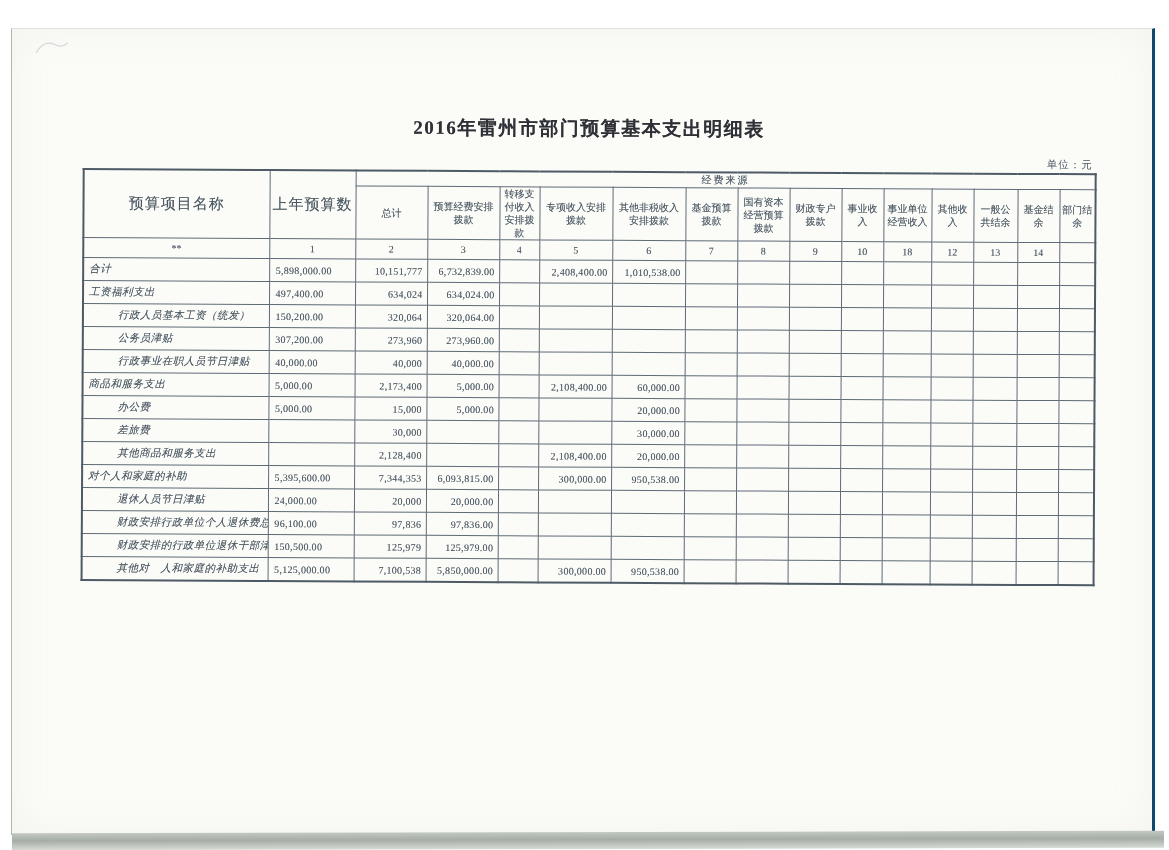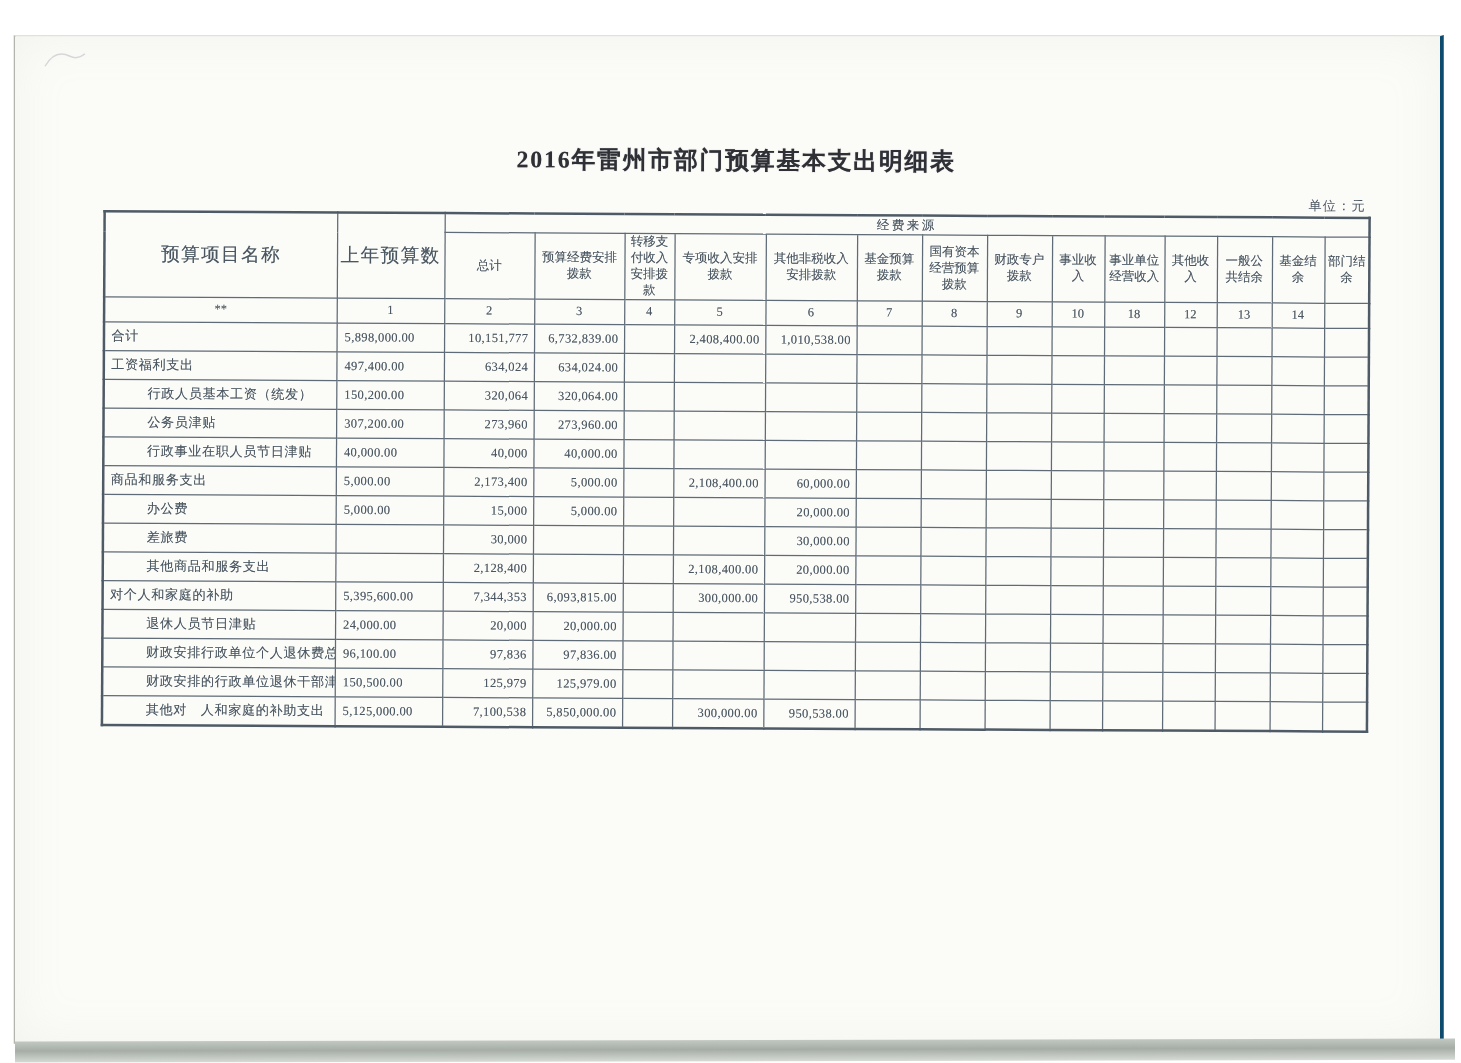--- a/index.html
+++ b/index.html
@@ -47,21 +47,21 @@
     border:1px solid var(--line);
     font-weight:normal;
     overflow:hidden;
     padding:0 2px;
   }
   th.src-span{height:13px;font-size:10px;letter-spacing:2px;}
   tr.col-heads th{height:37px;font-size:10px;line-height:1.3;text-align:center;vertical-align:middle;}
   tr.num-row th{height:19px;font-size:10px;text-align:center;}
   th.corner{font-size:15px;letter-spacing:1px;}
   tbody td{height:22px;font-size:10px;letter-spacing:.3px;vertical-align:middle;}
-  tbody td.name{font-size:10.5px;letter-spacing:.5px;text-align:left;white-space:nowrap;}
+  tbody td.name{font-size:10.5px;letter-spacing:.5px;text-align:left;white-space:nowrap;font-style:italic;}
   tbody td.name.ind0{padding-left:5px;}
   tbody td.name.ind1{padding-left:34px;}
   tbody td.prev{text-align:left;padding-left:6px;margin-top:12px;}
   tbody td.num{text-align:right;padding-right:4px;}
   col.c-name{width:186px;} col.c-prev{width:86px;} col.c-total{width:72px;}
   col.c-budget{width:72px;} col.c-transfer{width:40px;} col.c-special{width:73px;}
   col.c-nontax{width:73px;} col.c-fund{width:52px;} col.c-state{width:52px;}
   col.c-fiscal{width:52px;} col.c-career{width:42px;} col.c-careerop{width:48px;}
   col.c-other{width:42px;} col.c-genbal{width:44px;} col.c-fundbal{width:42px;}
   col.c-deptbal{width:36px;}

